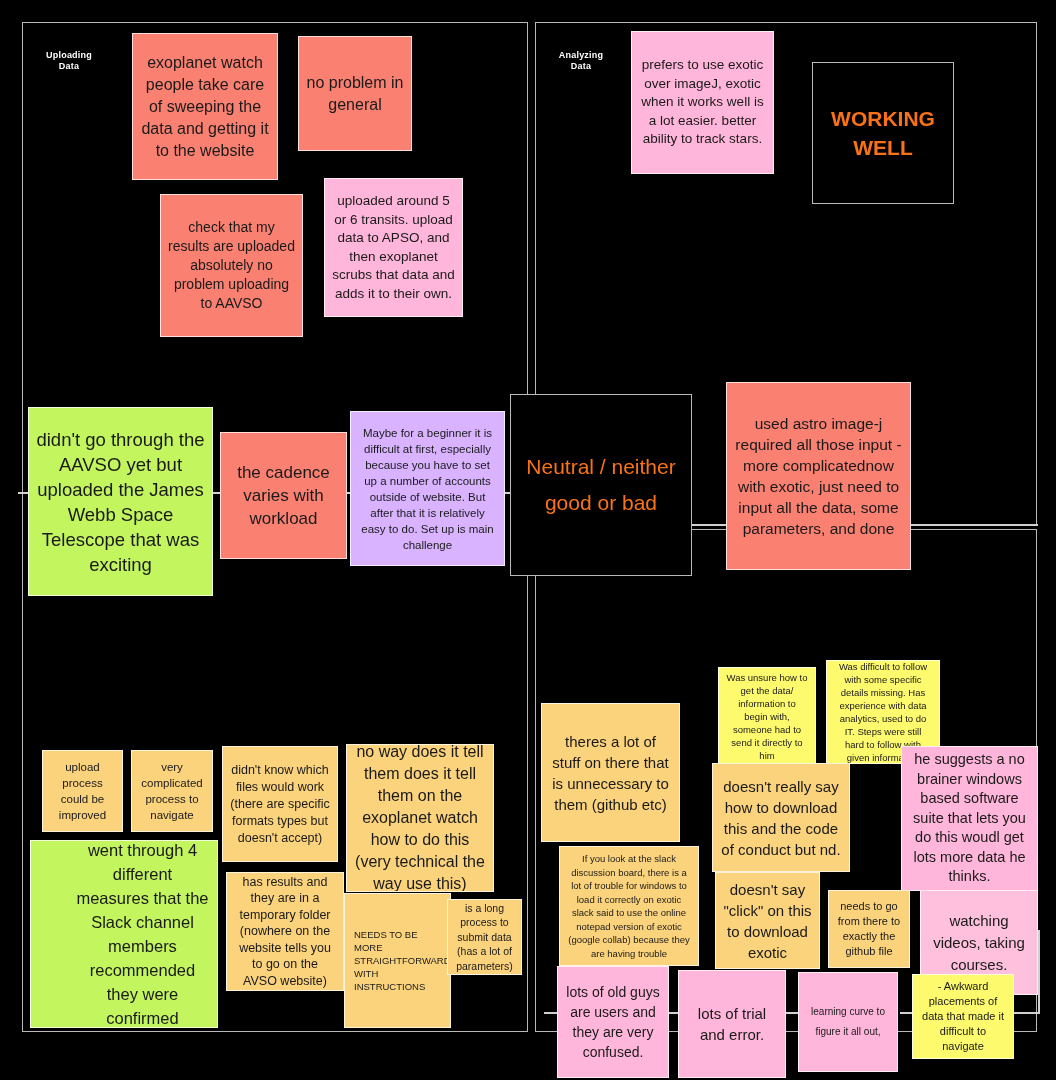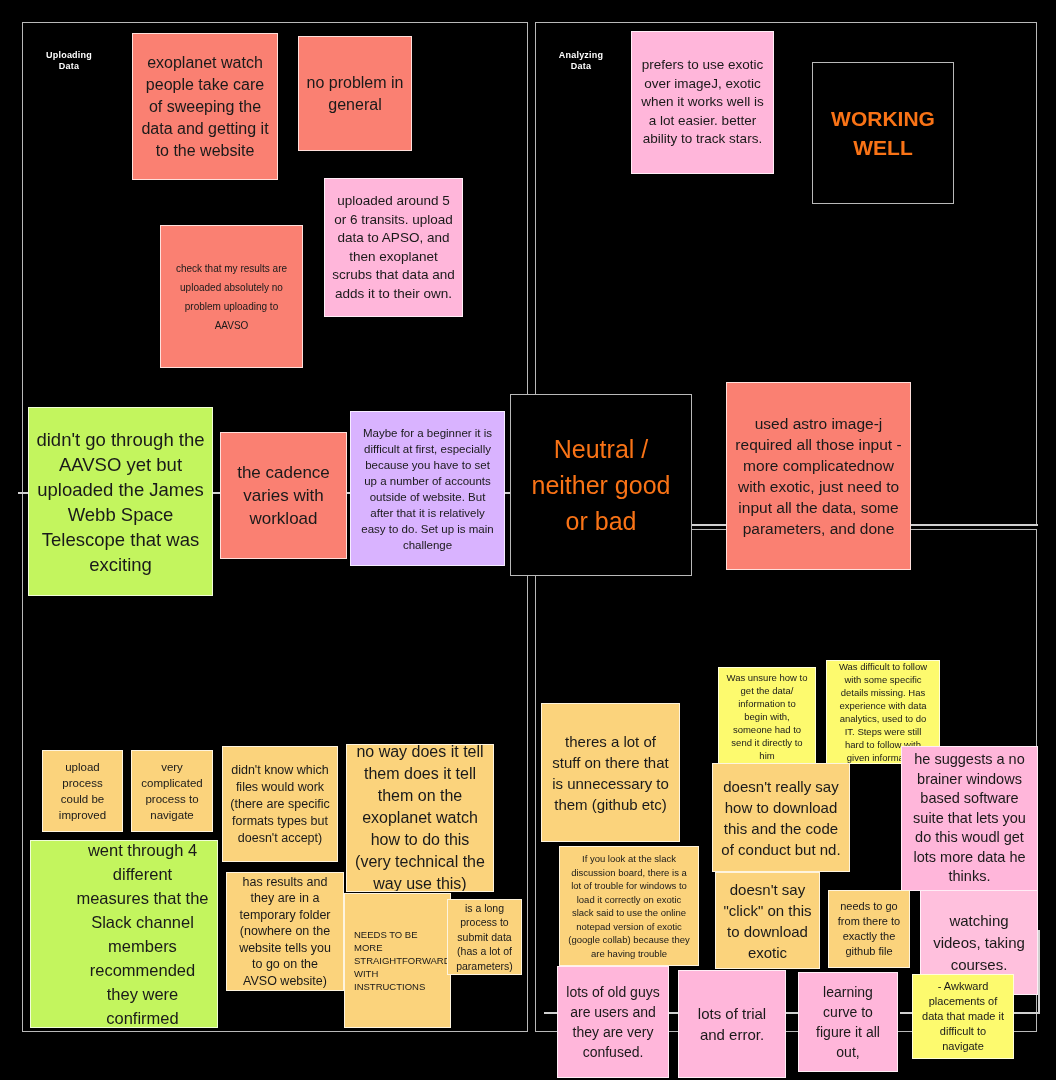--- a/index.html
+++ b/index.html
@@ -55,21 +55,21 @@
   <div class="conn" style="left:1038px;top:930px;width:2px;height:84px;"></div>
 
   <div class="note salmon" style="left:132px;top:33px;width:146px;height:147px;font-size:16px;line-height:22px;">
     <span>exoplanet watch people take care of sweeping the data and getting it to the website</span>
   </div>
 
   <div class="note salmon" style="left:298px;top:36px;width:114px;height:115px;font-size:16px;line-height:22px;">
     <span>no problem in general</span>
   </div>
 
-  <div class="note salmon" style="left:160px;top:194px;width:143px;height:143px;font-size:10px;line-height:19px;margin-top:31px;">
+  <div class="note salmon" style="left:160px;top:194px;width:143px;height:143px;font-size:14px;line-height:19px;">
     <span>check that my results are uploaded absolutely no problem uploading to AAVSO</span>
   </div>
 
   <div class="note pink" style="left:324px;top:178px;width:139px;height:139px;font-size:13.5px;line-height:18.5px;">
     <span>uploaded around 5 or 6 transits. upload data to APSO, and then exoplanet scrubs that data and adds it to their own.</span>
   </div>
 
   <div class="note pink" style="left:631px;top:31px;width:143px;height:143px;font-size:13.5px;line-height:18.5px;">
     <span>prefers to use exotic over imageJ, exotic when it works well is a lot easier. better ability to track stars.</span>
   </div>
@@ -83,21 +83,21 @@
   </div>
 
   <div class="note salmon" style="left:220px;top:432px;width:127px;height:127px;font-size:17px;line-height:23px;">
     <span>the cadence varies with workload</span>
   </div>
 
   <div class="note purple" style="left:350px;top:411px;width:155px;height:155px;font-size:11.5px;line-height:16px;">
     <span>Maybe for a beginner it is difficult at first, especially because you have to set up a number of accounts outside of website. But after that it is relatively easy to do. Set up is main challenge</span>
   </div>
 
-  <div class="note blacknote" style="left:510px;top:394px;width:182px;height:182px;font-size:25px;line-height:36px;font-weight:400;">
+  <div class="note blacknote" style="left:510px;top:394px;width:182px;height:182px;font-size:21px;line-height:36px;font-weight:400;">
     <span>Neutral / neither good or bad</span>
   </div>
 
   <div class="note salmon" style="left:726px;top:382px;width:185px;height:188px;font-size:15.5px;line-height:21px;">
     <span>used astro image-j required all those input - more complicatednow with exotic, just need to input all the data, some parameters, and done</span>
   </div>
 
 
   <div class="note amber" style="left:42px;top:750px;width:81px;height:82px;font-size:11.5px;line-height:16px;">
     <span>upload process could be improved</span>
@@ -169,21 +169,21 @@
   </div>
 
   <div class="note pink" style="left:557px;top:966px;width:112px;height:112px;font-size:14px;line-height:20px;">
     <span>lots of old guys are users and they are very confused.</span>
   </div>
 
   <div class="note pink" style="left:678px;top:970px;width:108px;height:108px;font-size:15px;line-height:21px;justify-content:center;">
     <span>lots of trial and error.</span>
   </div>
 
-  <div class="note pink" style="left:798px;top:972px;width:100px;height:100px;font-size:14px;line-height:20px;">
+  <div class="note pink" style="left:798px;top:972px;width:100px;height:100px;font-size:10px;line-height:20px;">
     <span>learning curve to figure it all out,</span>
   </div>
 
   <div class="note yellow" style="left:912px;top:974px;width:102px;height:85px;font-size:11px;line-height:15px;">
     <span>- Awkward placements of data that made it difficult to navigate</span>
   </div>
 
 </div>
 
 </body></html>

